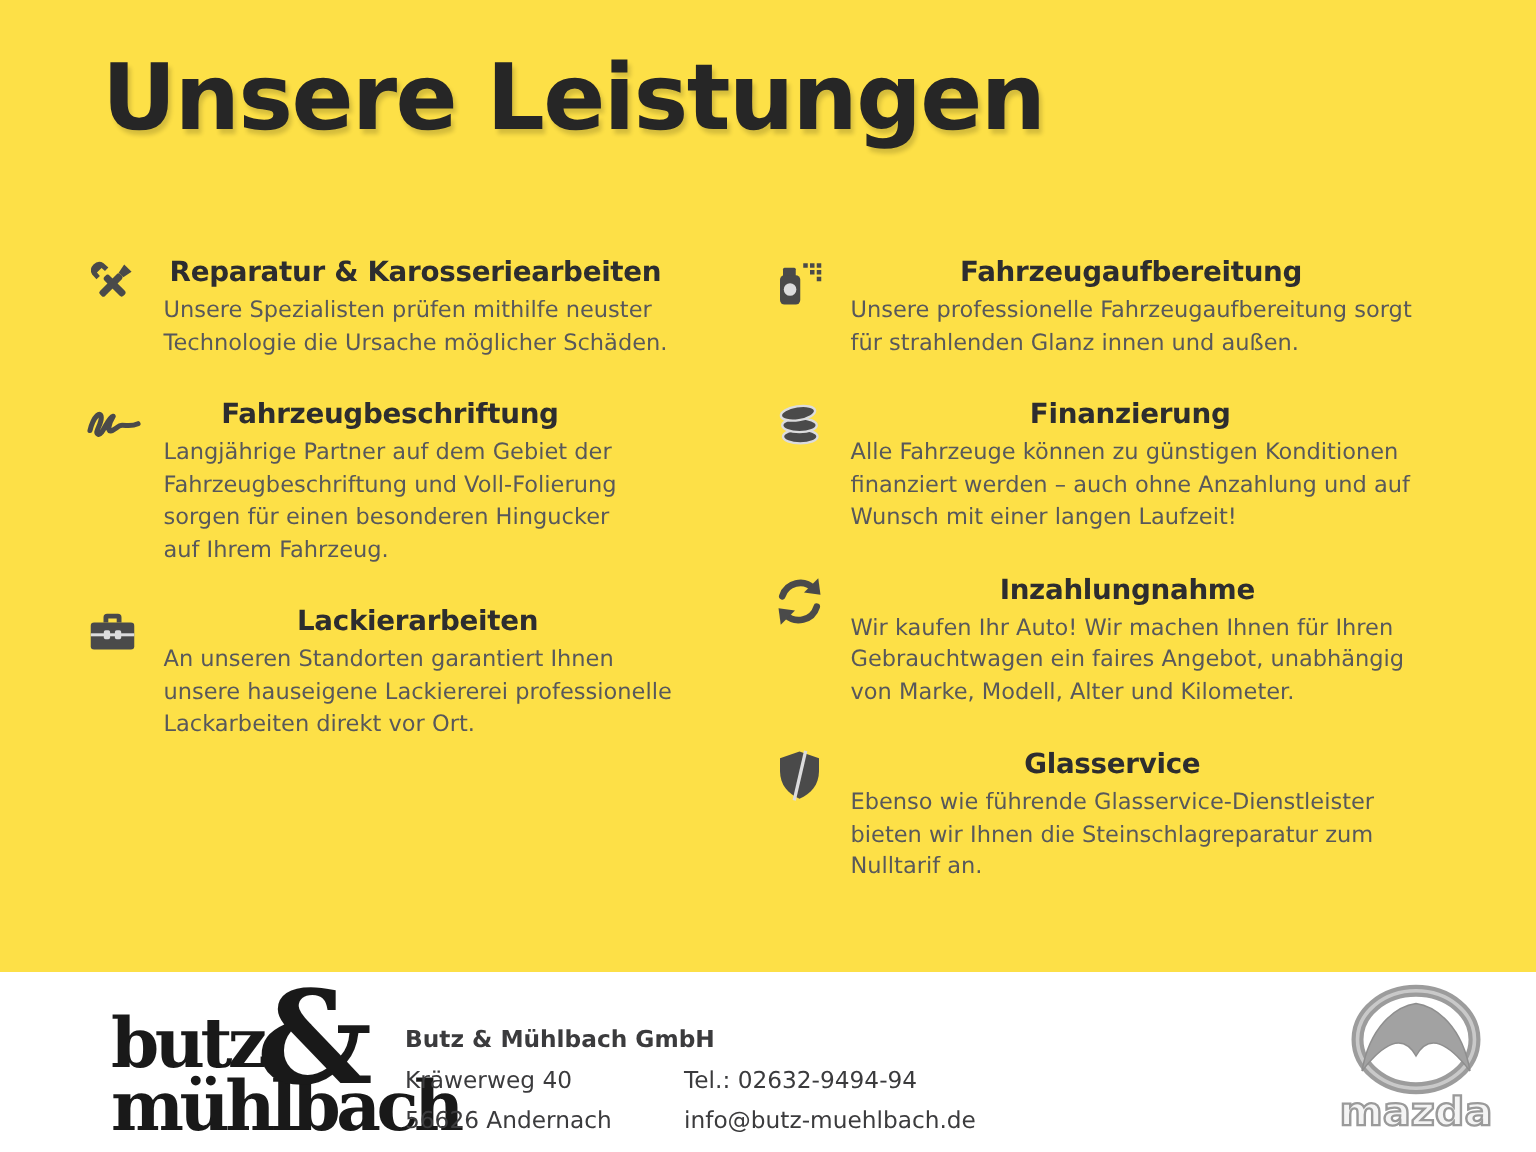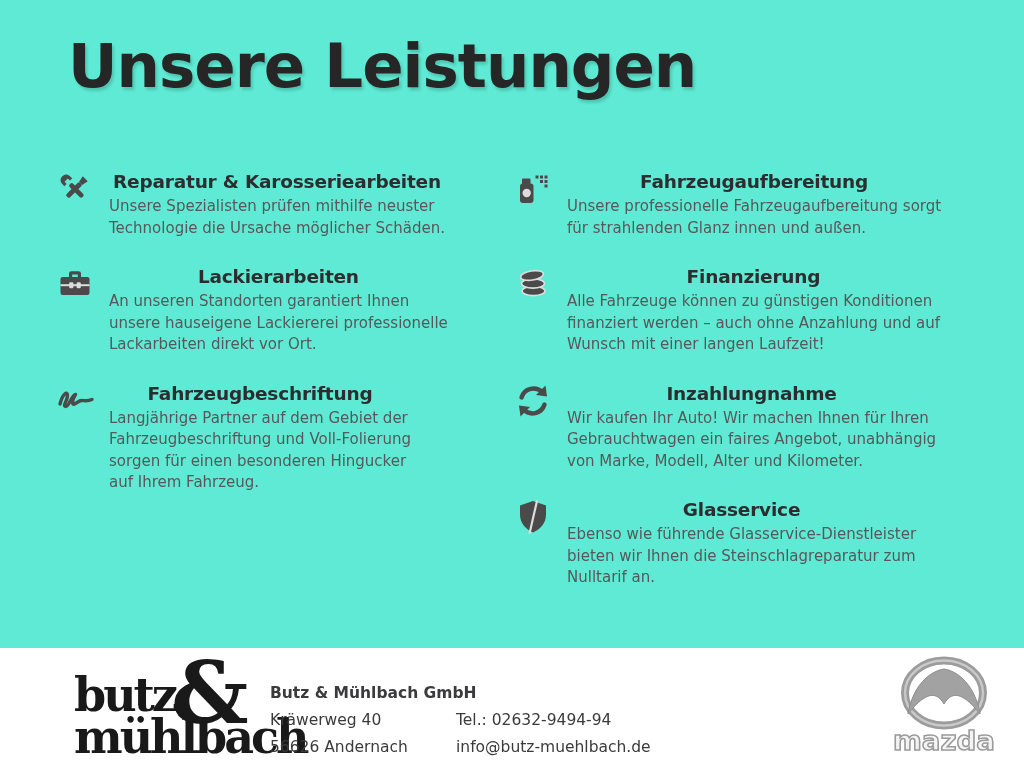--- a/index.html
+++ b/index.html
@@ -1,19 +1,19 @@
 <!DOCTYPE html>
 <html><head>
 <meta charset="utf-8">
 <style>
   * { margin:0; padding:0; box-sizing:border-box; }
   html,body { width:1024px; height:768px; }
   body { font-family:"DejaVu Sans","Liberation Sans",sans-serif; }
 
-  .page { position:relative; width:1024px; height:768px; background:#5eead4; overflow:hidden; }
+  .page { position:relative; width:1024px; height:768px; background:#fde047; overflow:hidden; }
 
   .title {
     position:absolute; left:68px; top:30px;
     font-size:61px; font-weight:700; letter-spacing:-1px; color:#262626;
     text-shadow:2px 3px 3px rgba(0,0,0,0.16);
   }
 
   .col { position:absolute; top:170px; }
   .col-left  { left:57px;  width:455px; }
   .col-right { left:515px; width:480px; }
@@ -81,52 +81,52 @@
       <div>
         <div class="service-heading">Reparatur &amp; Karosseriearbeiten</div>
         <div class="service-body">Unsere Spezialisten prüfen mithilfe neuster
 Technologie die Ursache möglicher Schäden.</div>
       </div>
     </div>
 
 
     <div class="service">
       <div class="icon-box">
-        <svg width="36" height="36" viewBox="0 0 36 36">
-          <g fill="#4a4a4a">
-            <path d="M12 11 v-3.4 a2.4 2.4 0 0 1 2.4-2.4 h7.2 a2.4 2.4 0 0 1 2.4 2.4 V11 h-3.2 V8.4 h-5.6 V11 z"></path>
-            <rect x="3.5" y="11" width="29" height="18" rx="2.2"></rect>
-          </g>
-          <g fill="#dcdcdd">
-            <rect x="3.5" y="18.2" width="29" height="2"></rect>
-            <rect x="12.2" y="16.2" width="4.2" height="6" rx="1.2"></rect>
-            <rect x="19.6" y="16.2" width="4.2" height="6" rx="1.2"></rect>
-          </g>
-        </svg>
-      </div>
-      <div>
-        <div class="service-heading">Lackierarbeiten</div>
-        <div class="service-body">An unseren Standorten garantiert Ihnen
-unsere hauseigene Lackiererei professionelle
-Lackarbeiten direkt vor Ort.</div>
-      </div>
-    </div>
-
-    <div class="service">
-      <div class="icon-box">
         <svg width="38" height="32" viewBox="0 0 38 32" fill="none" stroke="#4a4a4a" stroke-width="3.4" stroke-linecap="round" stroke-linejoin="round">
           <path d="M3 21 C5.5 11 10.5 7.5 10.5 12.5 C10.5 17.5 5.5 22.5 8.5 23.5 C11.5 24.5 14.5 12.5 18.5 11.5 C15.5 16.5 14.5 21.5 16.8 21.3 C19.5 21 21.5 17.5 24.5 17.5 C28 17.5 30.5 18.5 35 16.5"></path>
         </svg>
       </div>
       <div>
         <div class="service-heading">Fahrzeugbeschriftung</div>
         <div class="service-body">Langjährige Partner auf dem Gebiet der
 Fahrzeugbeschriftung und Voll-Folierung
 sorgen für einen besonderen Hingucker
 auf Ihrem Fahrzeug.</div>
+      </div>
+    </div>
+
+    <div class="service">
+      <div class="icon-box">
+        <svg width="36" height="36" viewBox="0 0 36 36">
+          <g fill="#4a4a4a">
+            <path d="M12 11 v-3.4 a2.4 2.4 0 0 1 2.4-2.4 h7.2 a2.4 2.4 0 0 1 2.4 2.4 V11 h-3.2 V8.4 h-5.6 V11 z"></path>
+            <rect x="3.5" y="11" width="29" height="18" rx="2.2"></rect>
+          </g>
+          <g fill="#dcdcdd">
+            <rect x="3.5" y="18.2" width="29" height="2"></rect>
+            <rect x="12.2" y="16.2" width="4.2" height="6" rx="1.2"></rect>
+            <rect x="19.6" y="16.2" width="4.2" height="6" rx="1.2"></rect>
+          </g>
+        </svg>
+      </div>
+      <div>
+        <div class="service-heading">Lackierarbeiten</div>
+        <div class="service-body">An unseren Standorten garantiert Ihnen
+unsere hauseigene Lackiererei professionelle
+Lackarbeiten direkt vor Ort.</div>
       </div>
     </div>
 
   </div>
 
   <div class="col col-right">
 
     <div class="service">
       <div class="icon-box">
         <svg width="36" height="36" viewBox="0 0 36 36">

